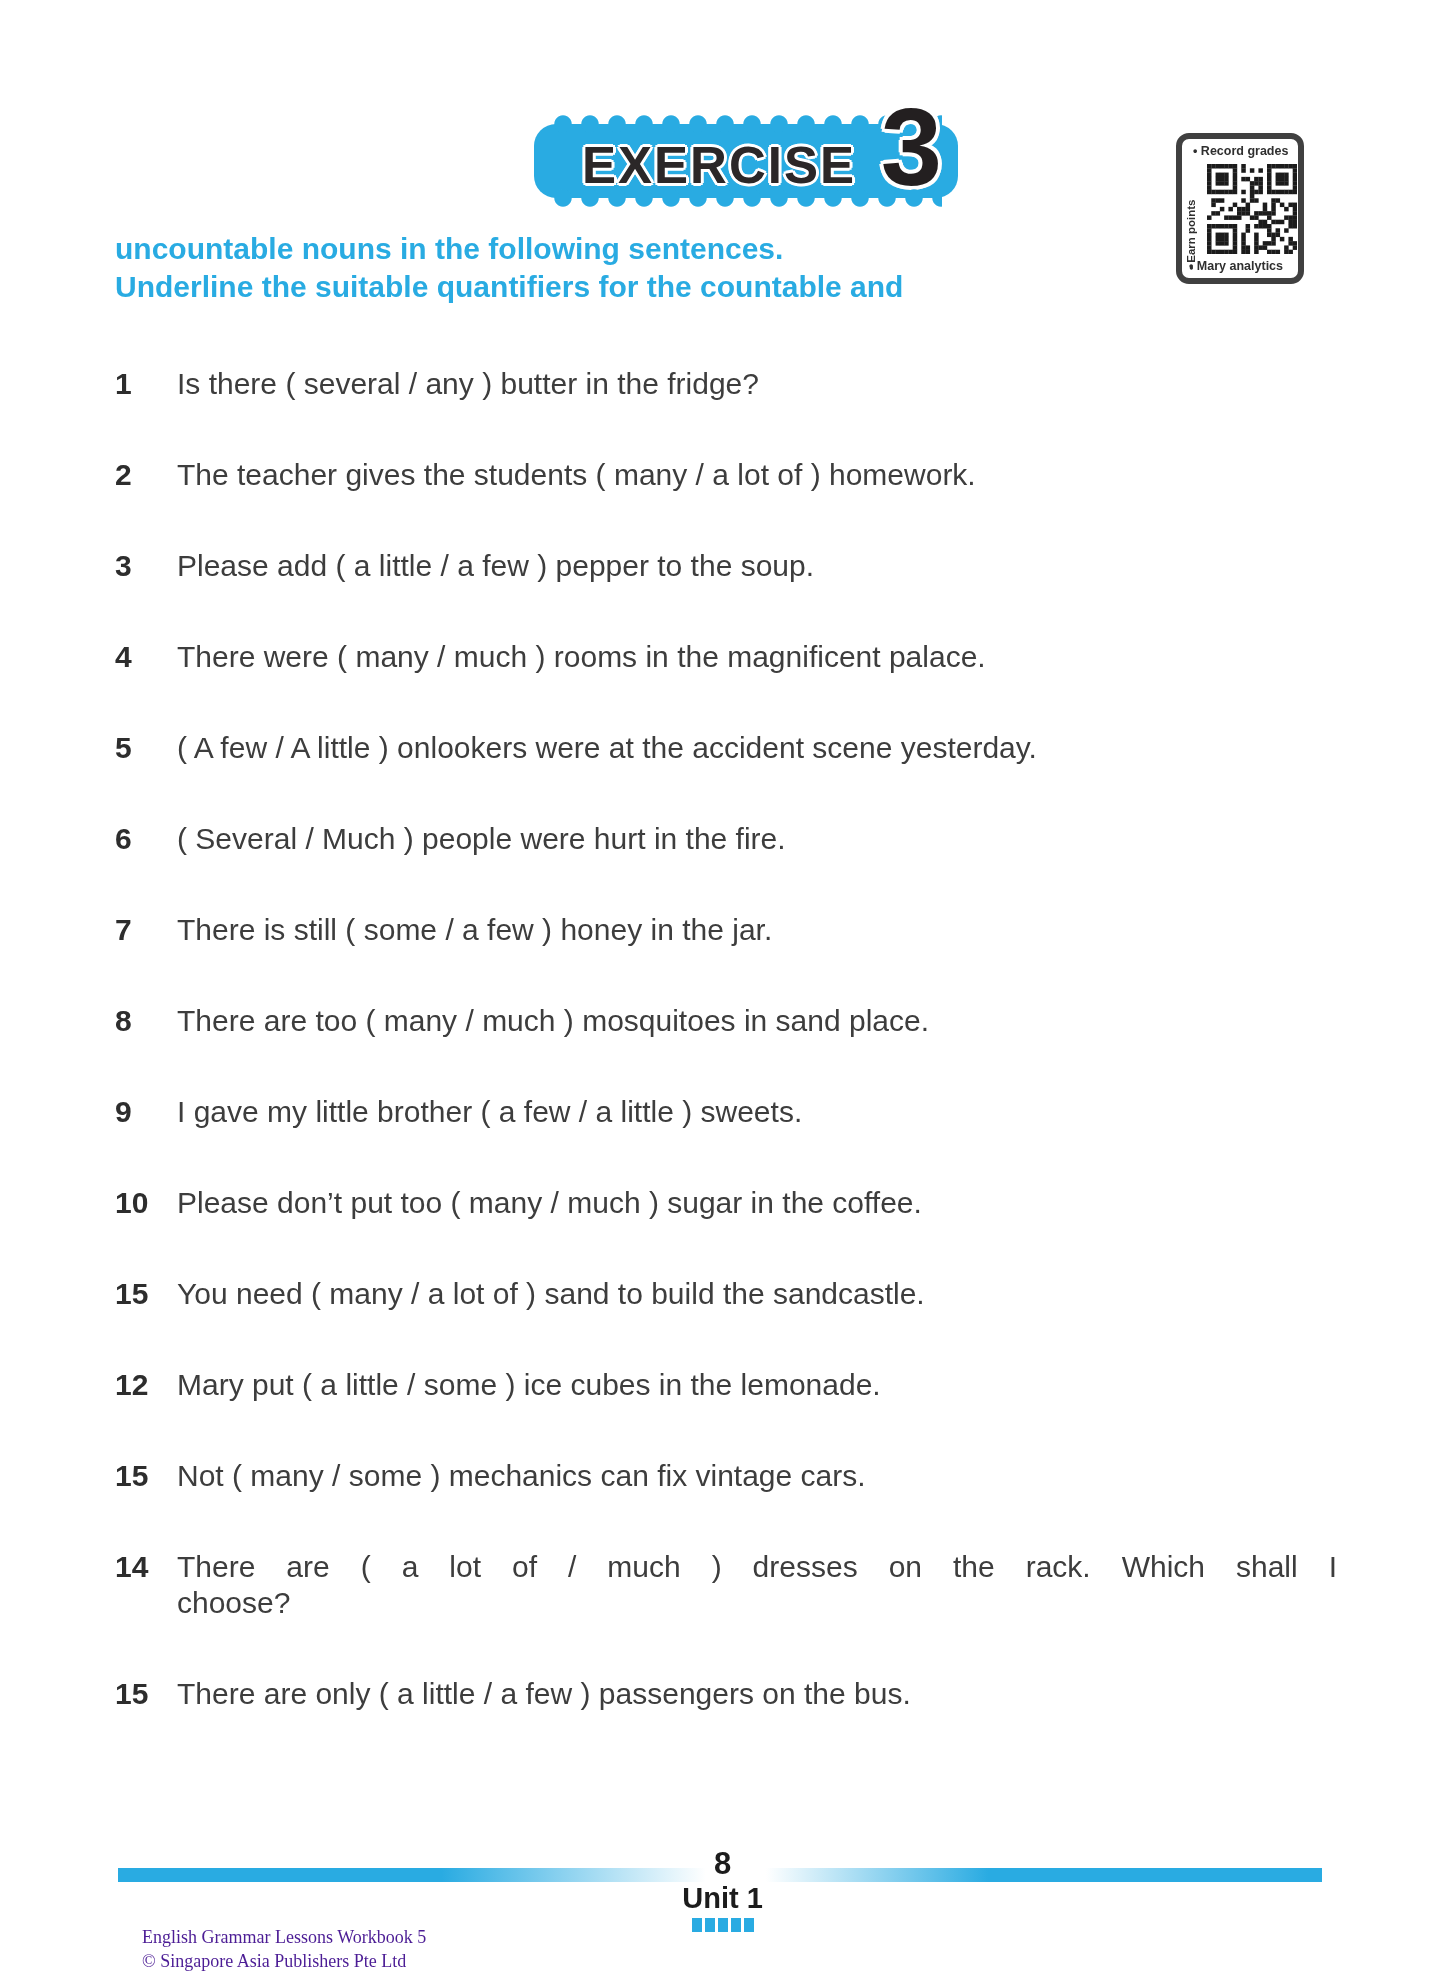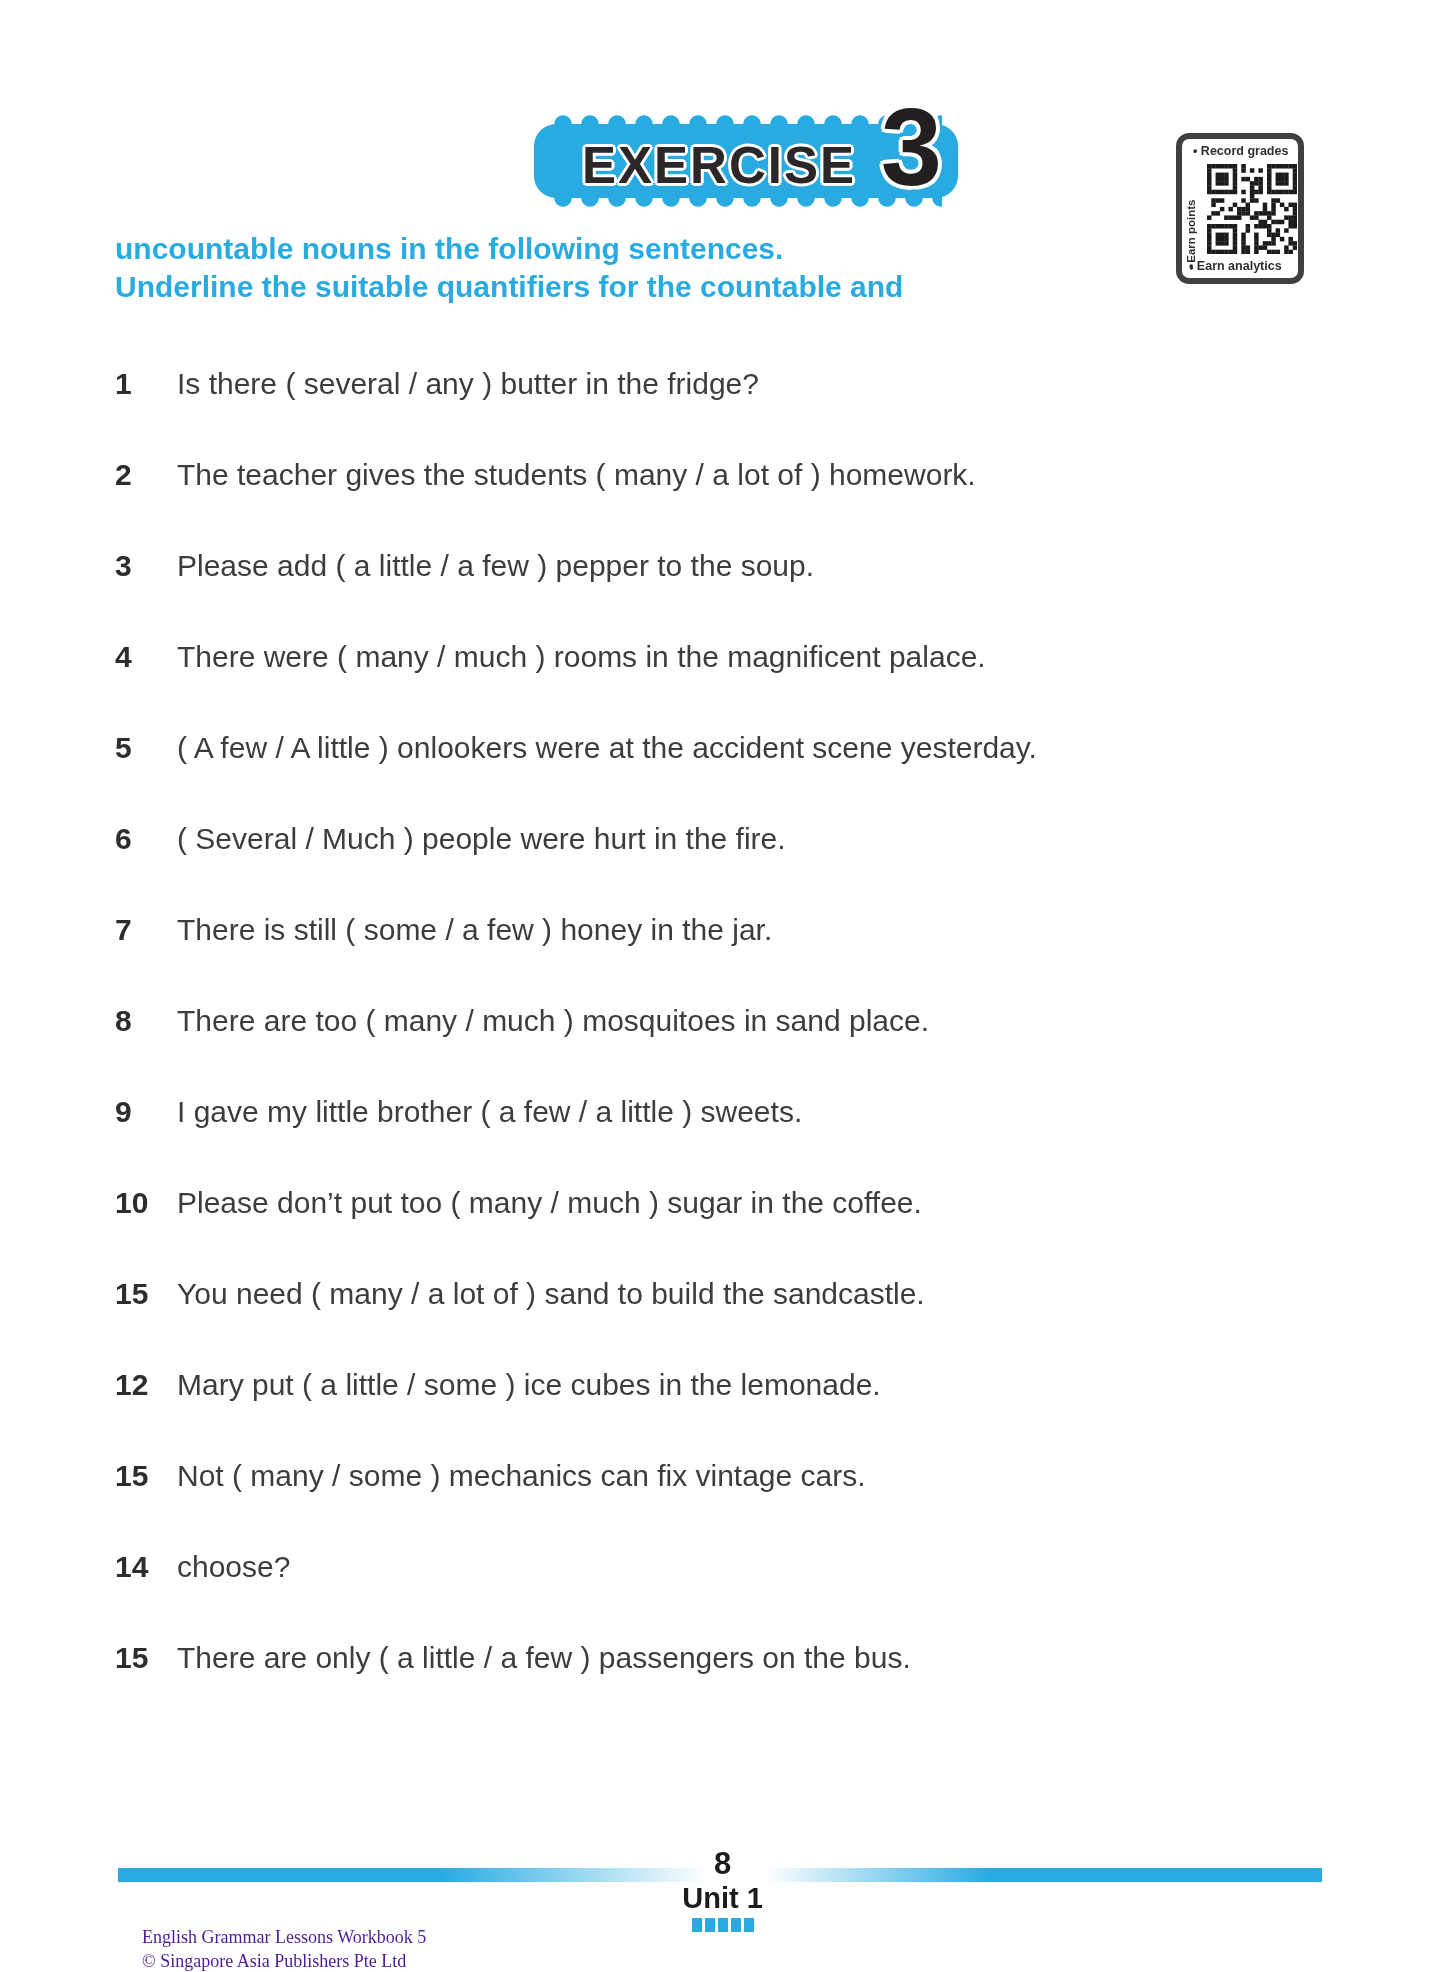--- a/index.html
+++ b/index.html
@@ -298,21 +298,21 @@
       <rect x="6" y="20" width="1.05" height="1.05"></rect>
       <rect x="8" y="20" width="1.05" height="1.05"></rect>
       <rect x="9" y="20" width="1.05" height="1.05"></rect>
       <rect x="11" y="20" width="1.05" height="1.05"></rect>
       <rect x="14" y="20" width="1.05" height="1.05"></rect>
       <rect x="15" y="20" width="1.05" height="1.05"></rect>
       <rect x="16" y="20" width="1.05" height="1.05"></rect>
       <rect x="18" y="20" width="1.05" height="1.05"></rect>
       <rect x="19" y="20" width="1.05" height="1.05"></rect>
     </svg>
-  <div class="qr-bottom">Earn analytics</div>
+  <div class="qr-bottom">Mary analytics</div>
 </div>
 
 <div class="instructions">
   <div>uncountable nouns in the following sentences.</div>
   <div>Underline the suitable quantifiers for the countable and</div>
 </div>
 
 <div class="questions">
   <div class="q-row">
     <div class="q-num">1</div>
@@ -362,20 +362,21 @@
     <div class="q-num">12</div>
     <div class="q-text">Mary put ( a little / some ) ice cubes in the lemonade.</div>
   </div>
   <div class="q-row">
     <div class="q-num">15</div>
     <div class="q-text">Not ( many / some ) mechanics can fix vintage cars.</div>
   </div>
   <div class="q-row">
     <div class="q-num">14</div>
     <div class="q-text">
+      <span class="justify-line">There are ( a lot of / much ) dresses on the rack. Which shall I</span>
       <span>choose?</span>
     </div>
   </div>
   <div class="q-row">
     <div class="q-num">15</div>
     <div class="q-text">There are only ( a little / a few ) passengers on the bus.</div>
   </div>
 </div>
 
 <div class="bar-left"></div>

